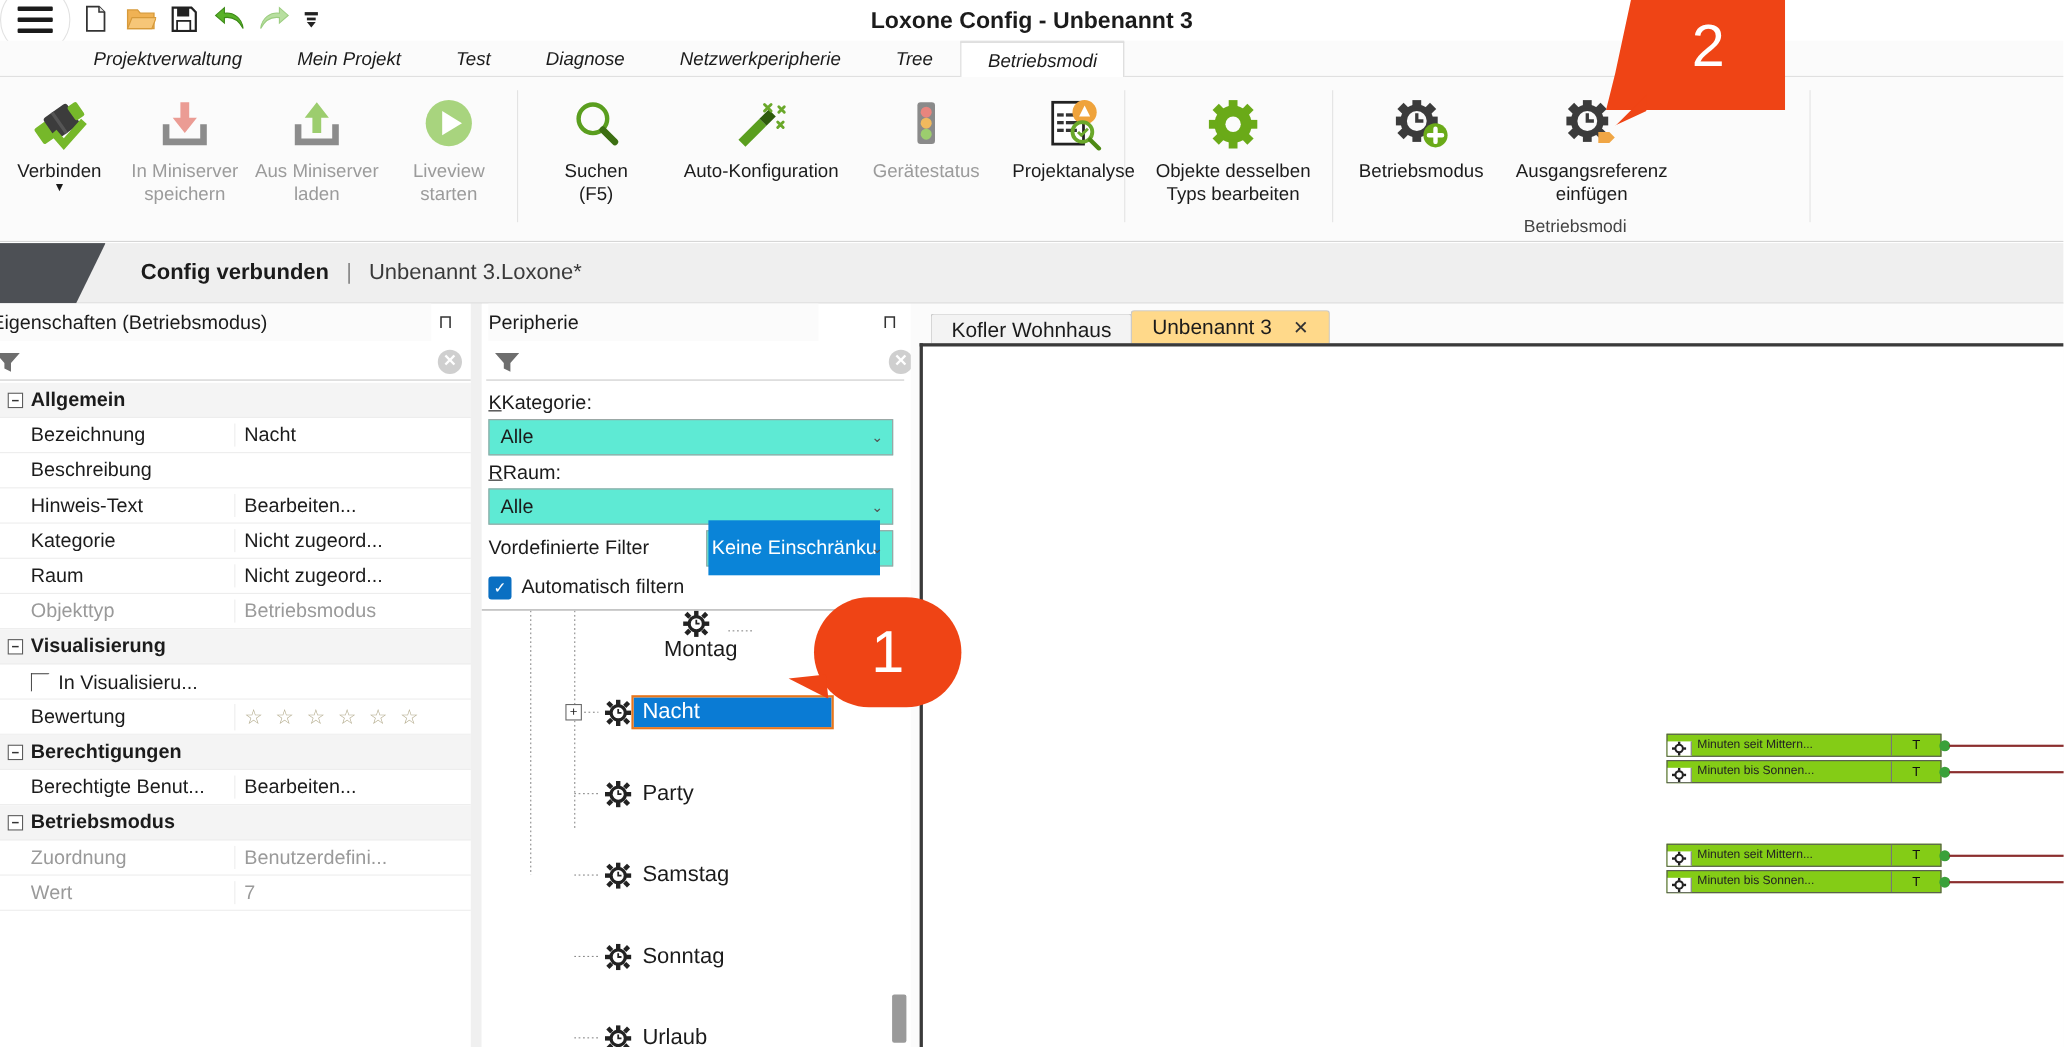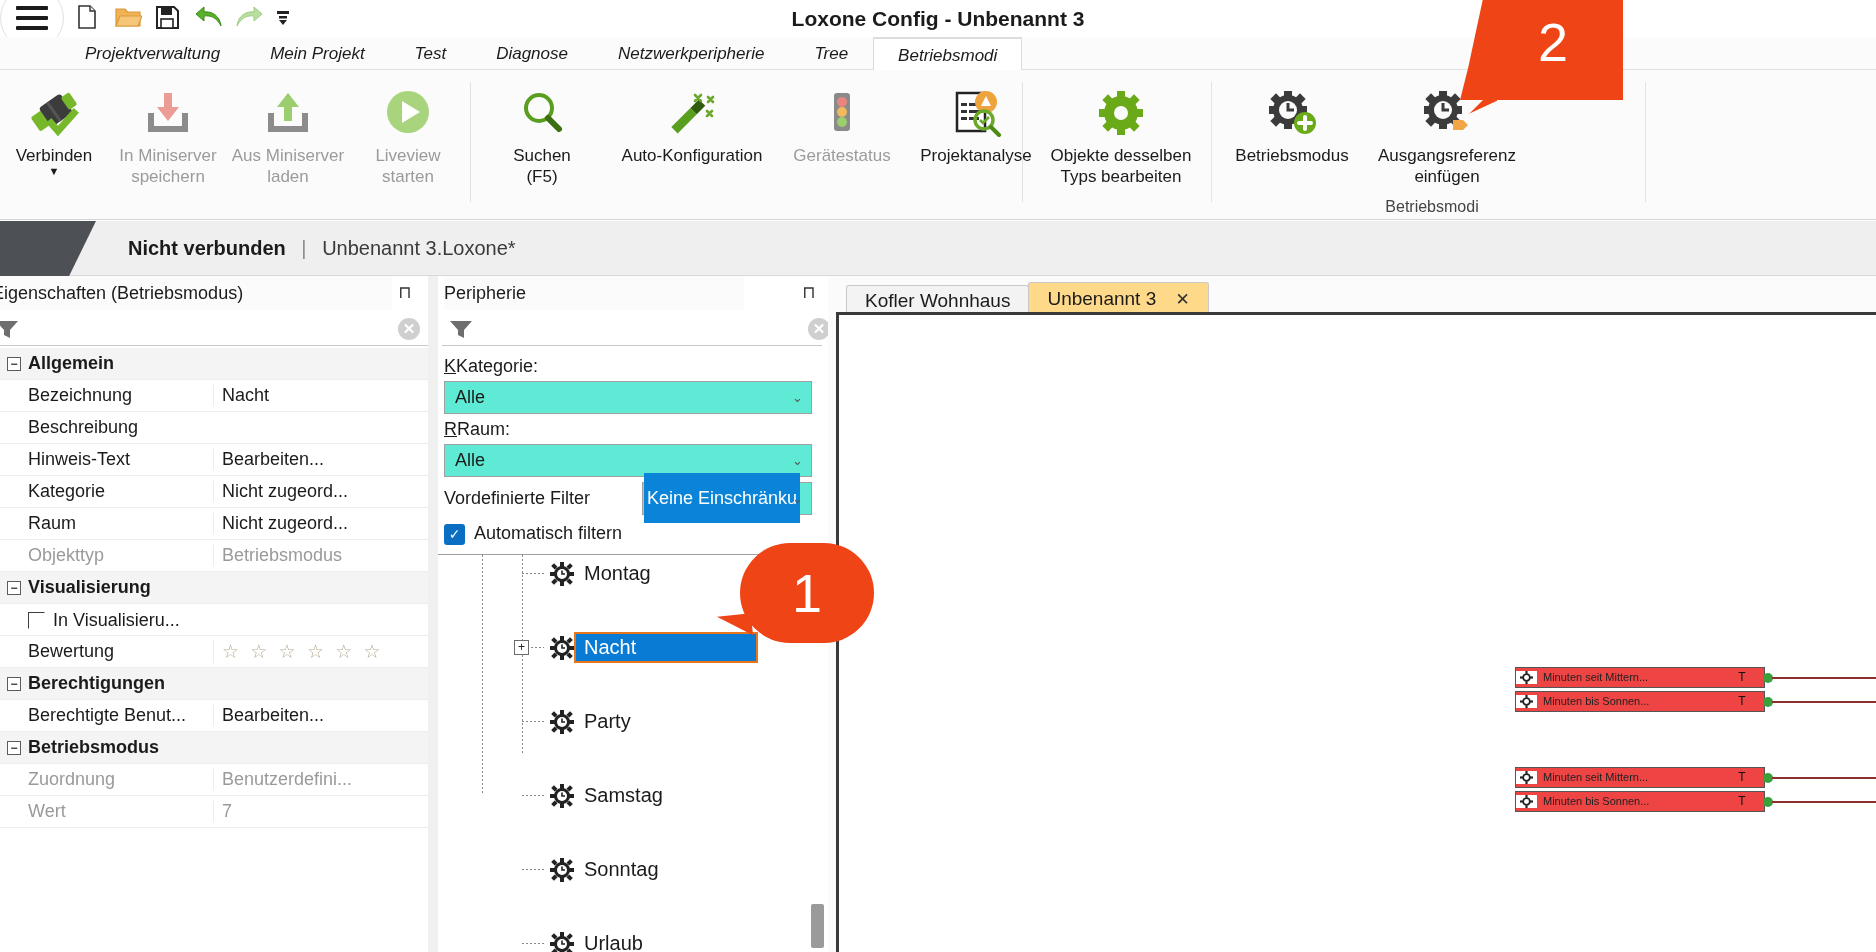--- a/index.html
+++ b/index.html
@@ -195,22 +195,22 @@
     border-radius: 3px 3px 0 0;
   }
   .dtab.active { background: #ffd98a; height: 32px; line-height: 32px; font-weight: normal; }
   .dtab .x { margin-left: 14px; color: #333; font-size: 17px; }
   .canvas {
     position: absolute; left: 8px; top: 36px; right: 0; bottom: 0;
     background: #ffffff; border: 3px solid #3a3a3a; border-right: none; border-bottom: none;
   }
   .blockgrp { position: absolute; }
   .blockrow {
-    display: flex; align-items: center; height: 21px;
-    border: 1px solid #555; background: #ef4444; margin-bottom: 3px; position: relative;
+    display: flex; align-items: flex-end; height: 21px;
+    border: 1px solid #555; background: #84cc16; margin-bottom: 3px; position: relative;
   }
   .blockrow .bicon {
     width: 22px; border-right: 1px solid #777; display: flex;
     align-items: center; justify-content: center; background: #fff;
   }
   .blockrow .btext {
     flex: 1; font-size: 11px; line-height: 19px; padding-left: 5px;
     color: #222; white-space: nowrap; overflow: hidden;
     border-right: 1px solid #777;
   }
@@ -520,21 +520,21 @@
       </div>
       <div class="grp-caption">Betriebsmodi</div>
     </div>
 
     <div class="rsep" style="left:1645px;"></div>
   </div>
 
   <div class="statusstrip">
     <div class="status-tag"></div>
     <div class="status-text">
-      <span>Nicht verbunden</span>
+      <span>Config verbunden</span>
       <span class="status-sep">|</span>
       <span class="status-file">Unbenannt 3.Loxone*</span>
     </div>
   </div>
 
   <div class="left-panel">
     <div class="panel-head" style="left:-8px; top:0; width:400px;">Eigenschaften (Betriebsmodus)</div>
     <div class="pin" style="right:14px; top:8px;">⊓</div>
 
     <div class="filterbar">
@@ -685,21 +685,21 @@
 
     <div class="chk" style="left:6px; top:248px;">
       <span>✓</span>
     </div>
     <div class="field-label" style="left:36px; top:247px;">Automatisch filtern</div>
 
     <div class="treebox">
       <div class="dotted-v" style="left:44px; top:0; height:240px;"></div>
       <div class="dotted-v" style="left:84px; top:0; height:198px;"></div>
 
-      <div class="tnode" style="top:0px;">
+      <div class="tnode" style="top:0px;flex-direction:column;">
         <span class="tindent">
           <span class="dotted-h" style="left:84px; width:22px;"></span>
         </span>
         <span class="gearic">
           <svg width="24" height="24" viewBox="0 0 24 24">
             <g fill="#222">
                 <circle cx="12" cy="12" r="8"></circle>
             <rect x="10" y="0" width="4" height="5"></rect>
                 <rect x="10" y="19" width="4" height="5"></rect>
             <rect x="0" y="10" width="5" height="4"></rect>

